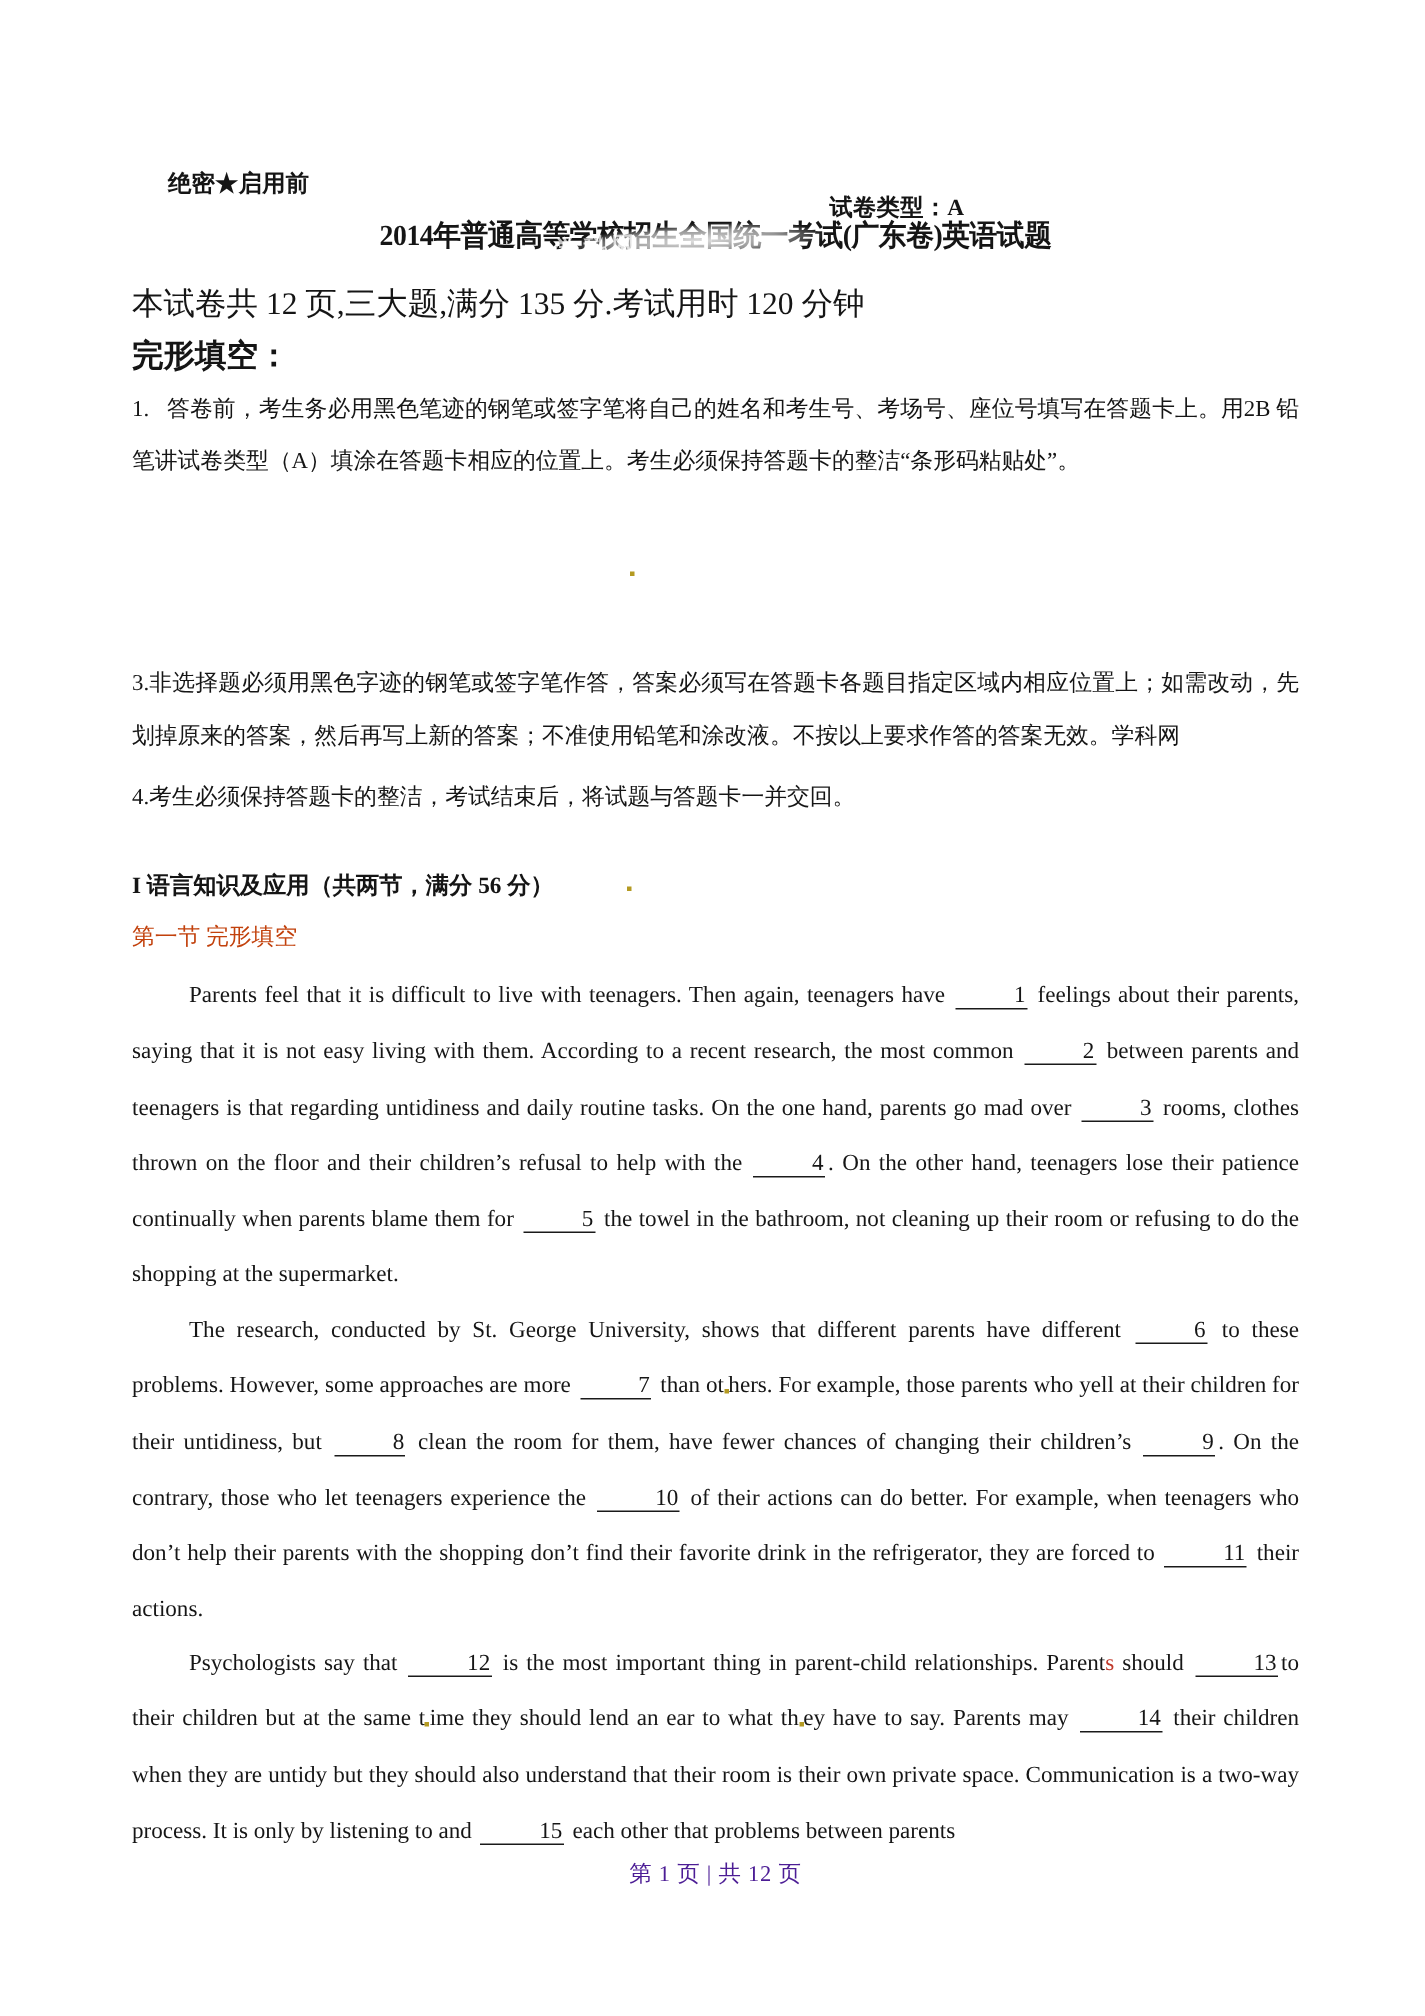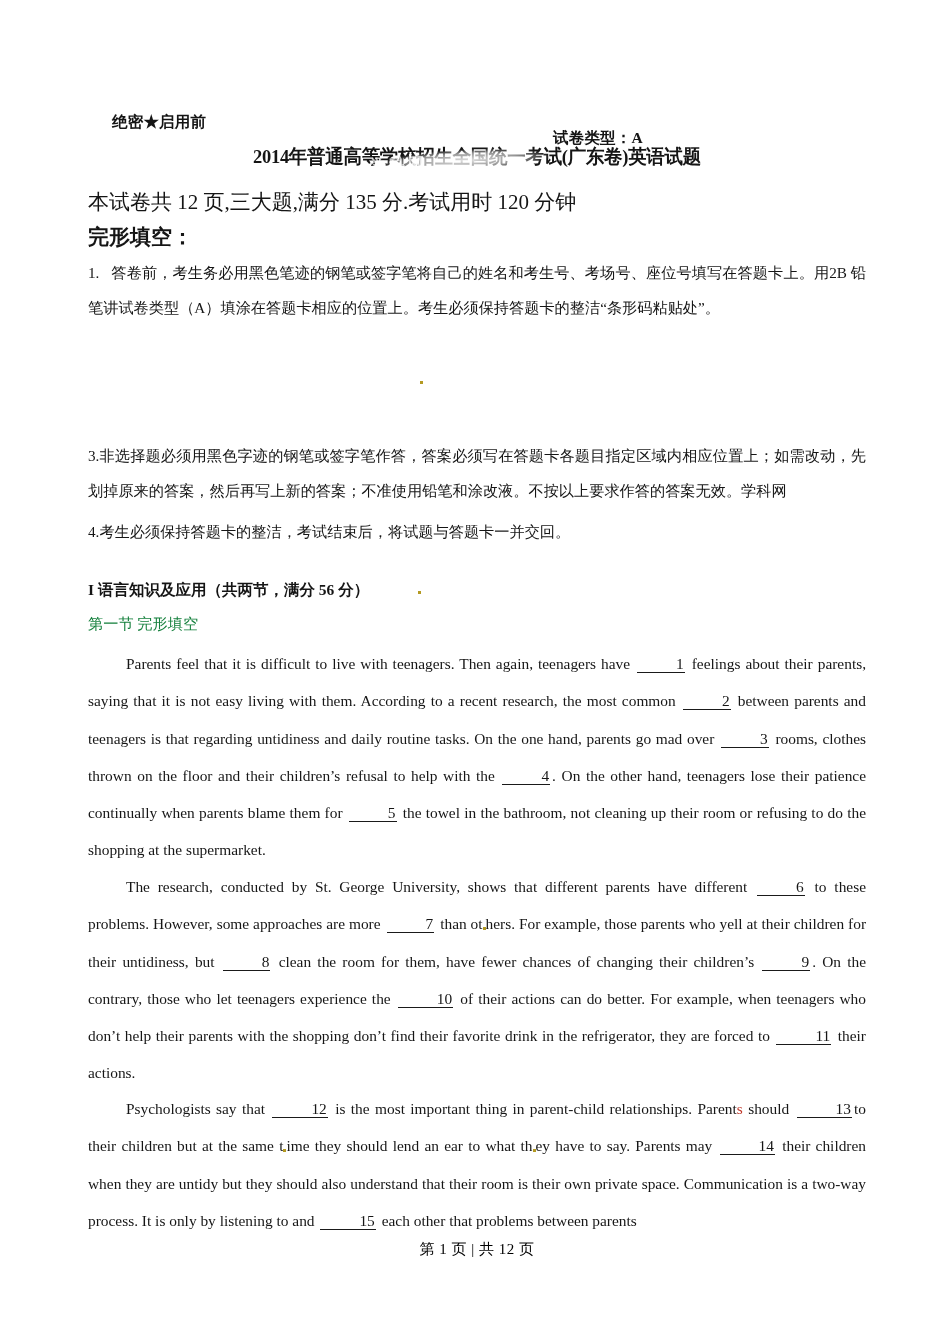--- a/index.html
+++ b/index.html
@@ -116,21 +116,21 @@
   .sec-head {
     position: absolute;
     font-size: 15.5px;
     font-weight: bold;
     white-space: nowrap;
   }
   .sec-sub {
     position: absolute;
     font-size: 15.2px;
     white-space: nowrap;
-    color: #15803d;
+    color: #c2410c;
   }
   .dot-artifact {
     position: absolute;
     width: 3px;
     height: 3px;
     background: #b49a22;
   }
 
   
   .en-para {
@@ -167,21 +167,21 @@
   }
 
   
   .footer {
     position: absolute;
     left: 0;
     top: 1240px;
     width: 778px;
     text-align: center;
     font-size: 15px;
-    color: #000000;
+    color: #4c1d95;
     letter-spacing: .5px;
   }
 </style>
 </head>
 <body>
 
 <div class="page">
   <div class="sheet">
 
     <div class="hdr-row">

